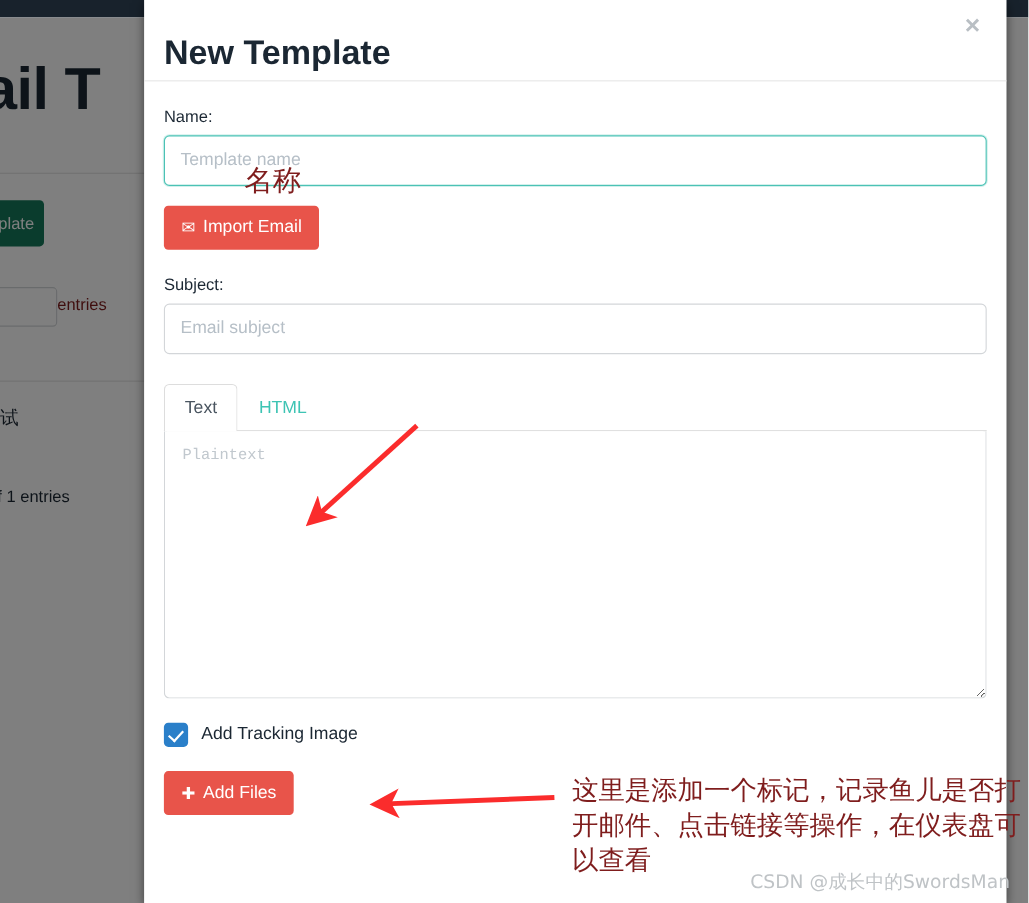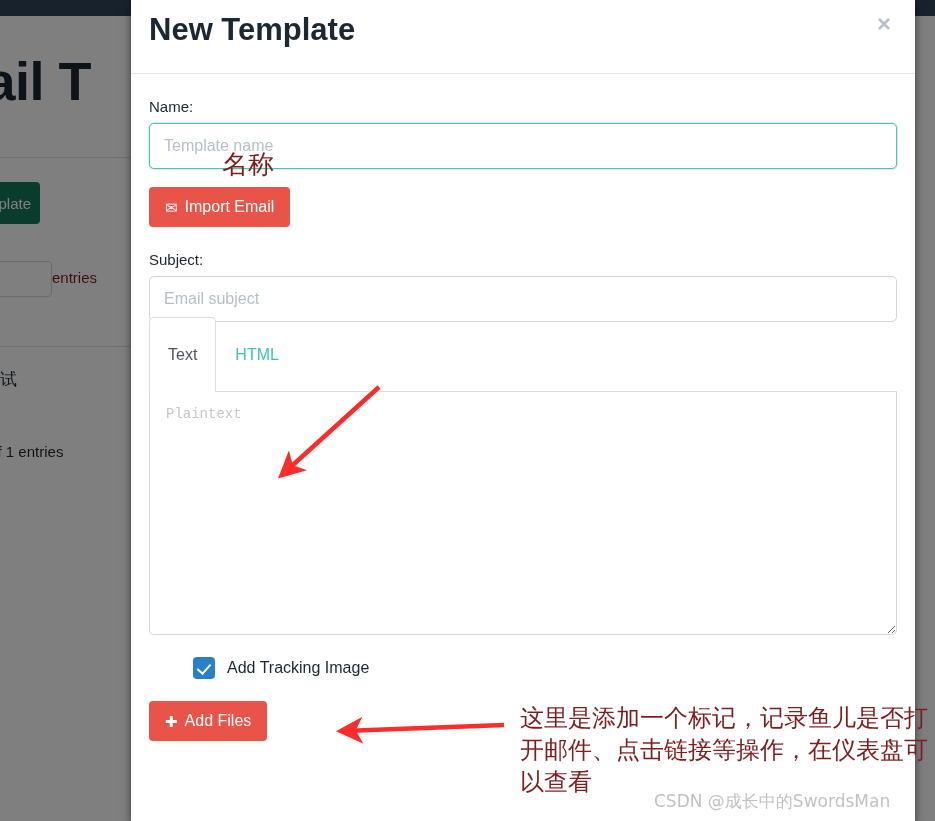--- a/index.html
+++ b/index.html
@@ -69,21 +69,21 @@
     position: absolute; left: 131px; top: 0px;
     width: 784px; height: 821px;
     background: #ffffff;
     box-shadow: 0 3px 9px rgba(0,0,0,.5);
   }
   .modal-header {
     position: relative; height: 74px;
     border-bottom: 1px solid #e5e5e5;
   }
   .modal-title {
-    position: absolute; left: 18px; top: 12px;
+    position: absolute; left: 18px; top: 30px;
     font-size: 31px; font-weight: bold; color: #1b2733;
   }
   .modal-close {
     position: absolute; right: 20px; top: 8px;
     font-size: 24px; line-height: 1; color: #b9bfc4;
     font-weight: bold; cursor: pointer;
     background: none; border: none; padding: 4px;
     font-family: "Liberation Sans", sans-serif;
   }
   .modal-body { position: relative; padding: 0 18px; }
@@ -116,21 +116,21 @@
   .btn-red .glyph { font-size: 15px; line-height: 1; }
 
   
   .tabs {
     margin-top: 22px;
     display: flex; align-items: flex-end;
     border-bottom: 1px solid #ddd;
     height: 48px;
   }
   .tab {
-    padding: 28px 18px; font-size: 16px; cursor: pointer;
+    padding: 12px 18px; font-size: 16px; cursor: pointer;
     background: transparent; border: 1px solid transparent;
     border-bottom: none; border-radius: 5px 5px 0 0;
     color: #3ec4b4; margin-bottom: -1px;
     font-family: "Liberation Sans", sans-serif;
   }
   .tab.active {
     color: #4a5560; background: #fff;
     border-color: #ddd #ddd #fff;
   }
 
@@ -142,21 +142,20 @@
     padding: 14px 16px;
     font-family: "Liberation Mono", "DejaVu Sans Mono", monospace;
     font-size: 14px; color: #a21caf; resize: vertical;
     outline: none;
   }
   .editor::placeholder { color: #c1c8ce; }
 
   .check-row {
     display: flex; align-items: center; gap: 12px;
     margin-top: 22px;
-    margin-left: 44px;
   }
   .check-box {
     width: 22px; height: 22px; border-radius: 4px;
     background: #2a7fc9; position: relative; cursor: pointer;
     flex: 0 0 auto;
   }
   .check-box::after {
     content: ""; position: absolute;
     left: 7px; top: 4px; width: 6px; height: 11px;
     border: solid #fff; border-width: 0 2.5px 2.5px 0;
@@ -175,21 +174,21 @@
     pointer-events: none;
   }
   .anno-name     { left: 222px; top: 147px; font-size: 26px; }
   .anno-import   { left: 322px; top: 217px; font-size: 26px; }
   .anno-subject  { left: 202px; top: 331px; font-size: 26px; }
   .anno-block {
     left: 520px; top: 702px; font-size: 24px; line-height: 1.34;
     white-space: normal; width: 420px;
   }
   .watermark {
-    position: absolute; left: 654px; top: 790px;
+    position: absolute; left: 682px; top: 790px;
     font-size: 17px; color: #bfc3c6; white-space: nowrap;
     font-family: "DejaVu Sans", "Liberation Sans", sans-serif;
     pointer-events: none;
   }
   svg.arrows {
     position: absolute; left: 0; top: 0; width: 935px; height: 821px;
     pointer-events: none;
   }
 </style>
 </head>

